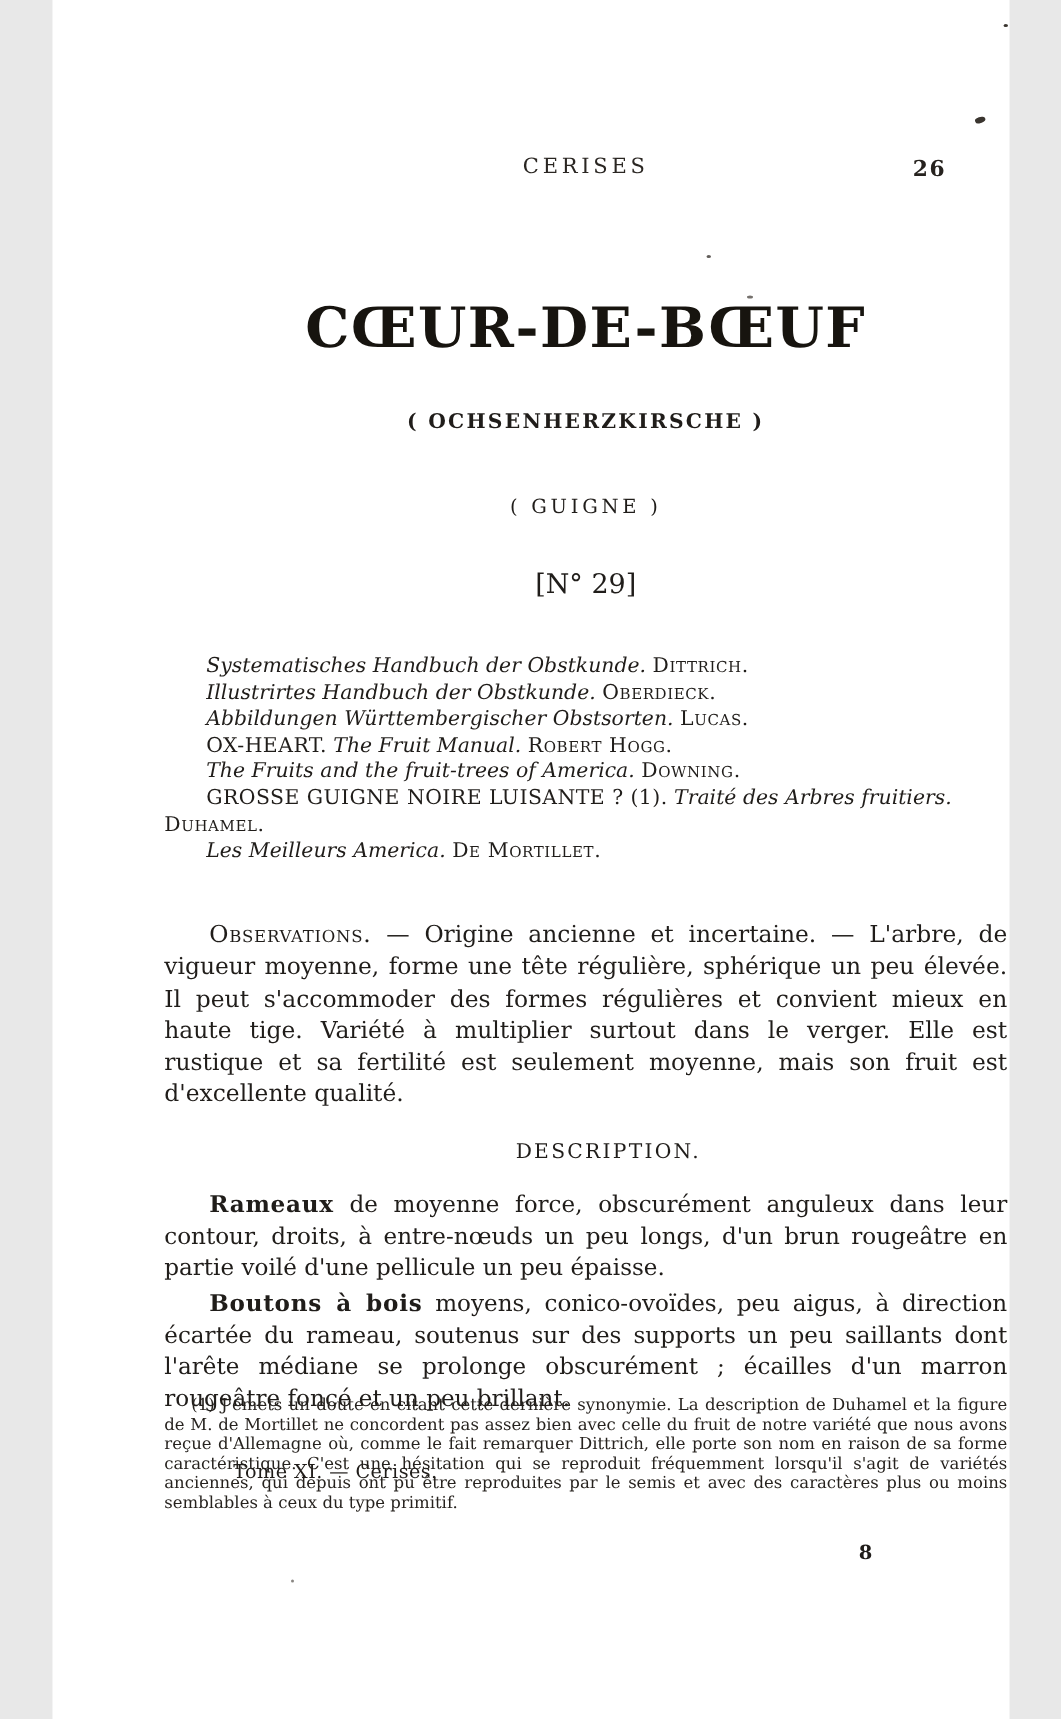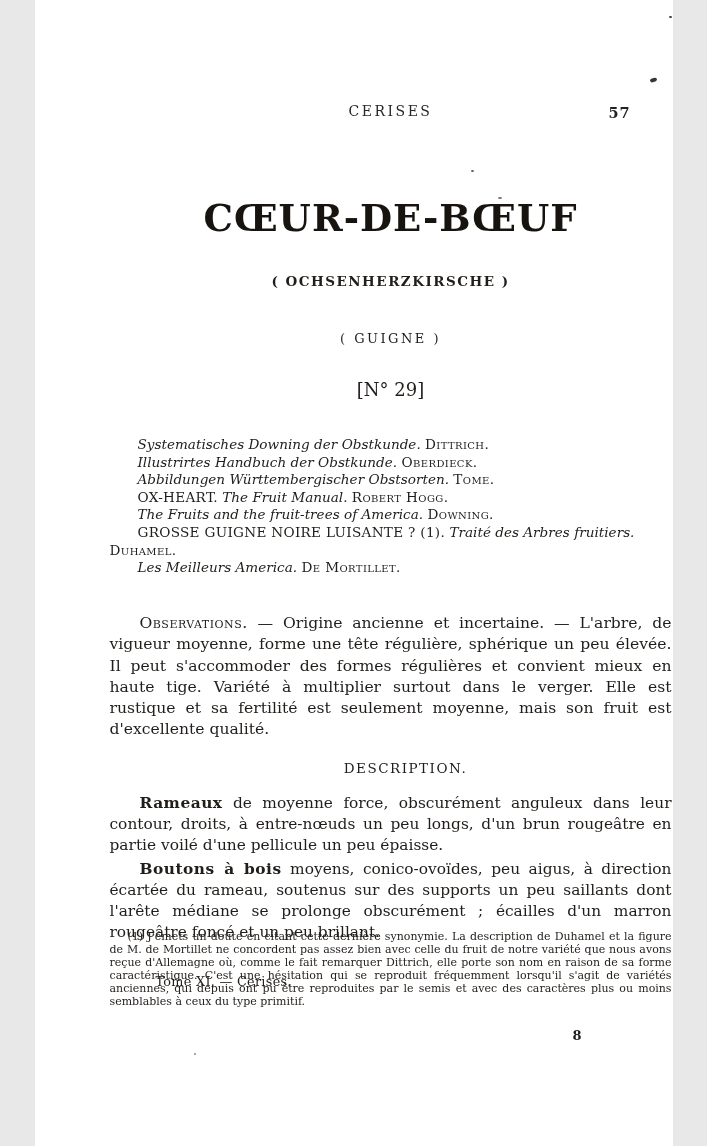--- a/index.html
+++ b/index.html
@@ -143,31 +143,31 @@
   .speck.s5 { left: 159px; top: 1053px; width: 2px; height: 2px; opacity: .6; }
 </style>
 </head>
 <body>
 
 <div class="page">
 
   <div class="column running-head">
     <span>CERISES</span>
   </div>
-  <div class="folio">57</div>
+  <div class="folio">26</div>
 
   <h1 class="column title">CŒUR-DE-BŒUF</h1>
   <div class="column subtitle-guigne">( GUIGNE )</div>
   <div class="column subtitle-german">( OCHSENHERZKIRSCHE )</div>
   <div class="column variety-number">[N° 29]</div>
 
   <div class="column bibliography">
-    <p class="bib-line"><span class="ital">Systematisches Downing der Obstkunde.</span> <span class="sc">Dittrich.</span></p>
+    <p class="bib-line"><span class="ital">Systematisches Handbuch der Obstkunde.</span> <span class="sc">Dittrich.</span></p>
     <p class="bib-line"><span class="ital">Illustrirtes Handbuch der Obstkunde.</span> <span class="sc">Oberdieck.</span></p>
-    <p class="bib-line"><span class="ital">Abbildungen Württembergischer Obstsorten.</span> <span class="sc">Tome.</span></p>
+    <p class="bib-line"><span class="ital">Abbildungen Württembergischer Obstsorten.</span> <span class="sc">Lucas.</span></p>
     <p class="bib-line"><span class="plain-caps">OX-HEART.</span> <span class="ital">The Fruit Manual.</span> <span class="sc">Robert Hogg.</span></p>
     <p class="bib-line"><span class="ital">The Fruits and the fruit-trees of America.</span> <span class="sc">Downing.</span></p>
     <p class="bib-line"><span class="plain-caps">GROSSE GUIGNE NOIRE LUISANTE ? (1).</span> <span class="ital">Traité des Arbres fruitiers.</span> <span class="sc">Duhamel.</span></p>
     <p class="bib-line"><span class="ital">Les Meilleurs America.</span> <span class="sc">De Mortillet.</span></p>
   </div>
 
   <div class="column observations">
     <p><span class="lead-sc">Observations.</span><span> — Origine ancienne et incertaine. — L'arbre, de vigueur moyenne, forme une tête régulière, sphérique un peu élevée. Il peut s'accommoder des formes régulières et convient mieux en haute tige. Variété à multiplier surtout dans le verger. Elle est rustique et sa fertilité est seulement moyenne, mais son fruit est d'excellente qualité.</span></p>
   </div>
 

